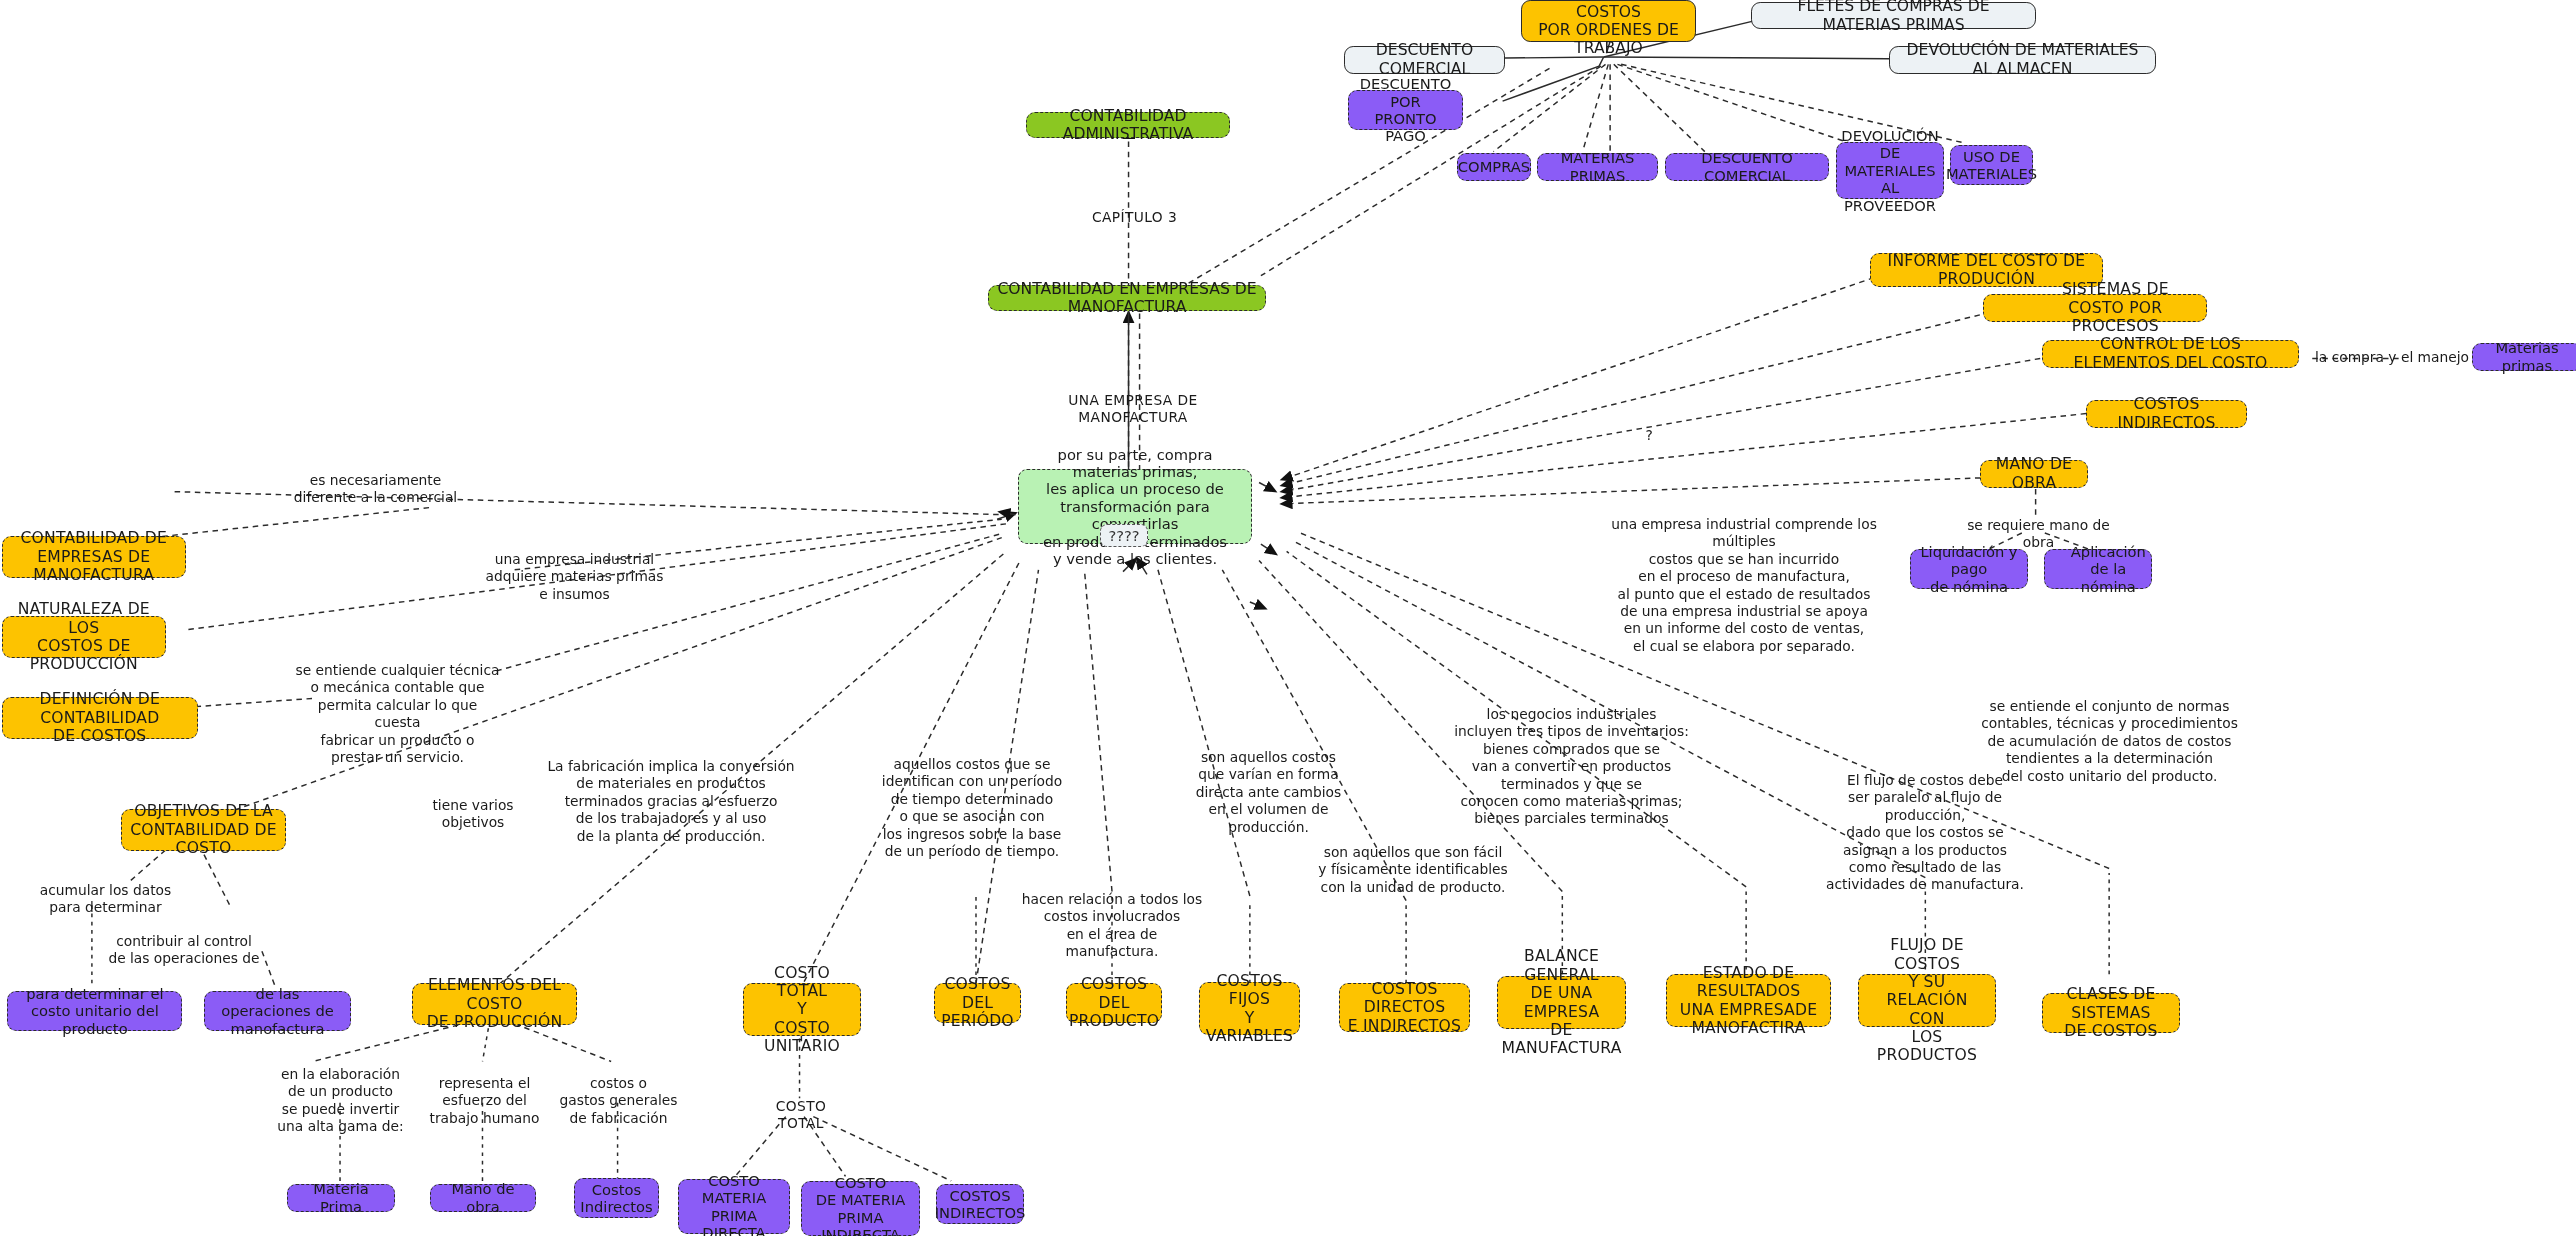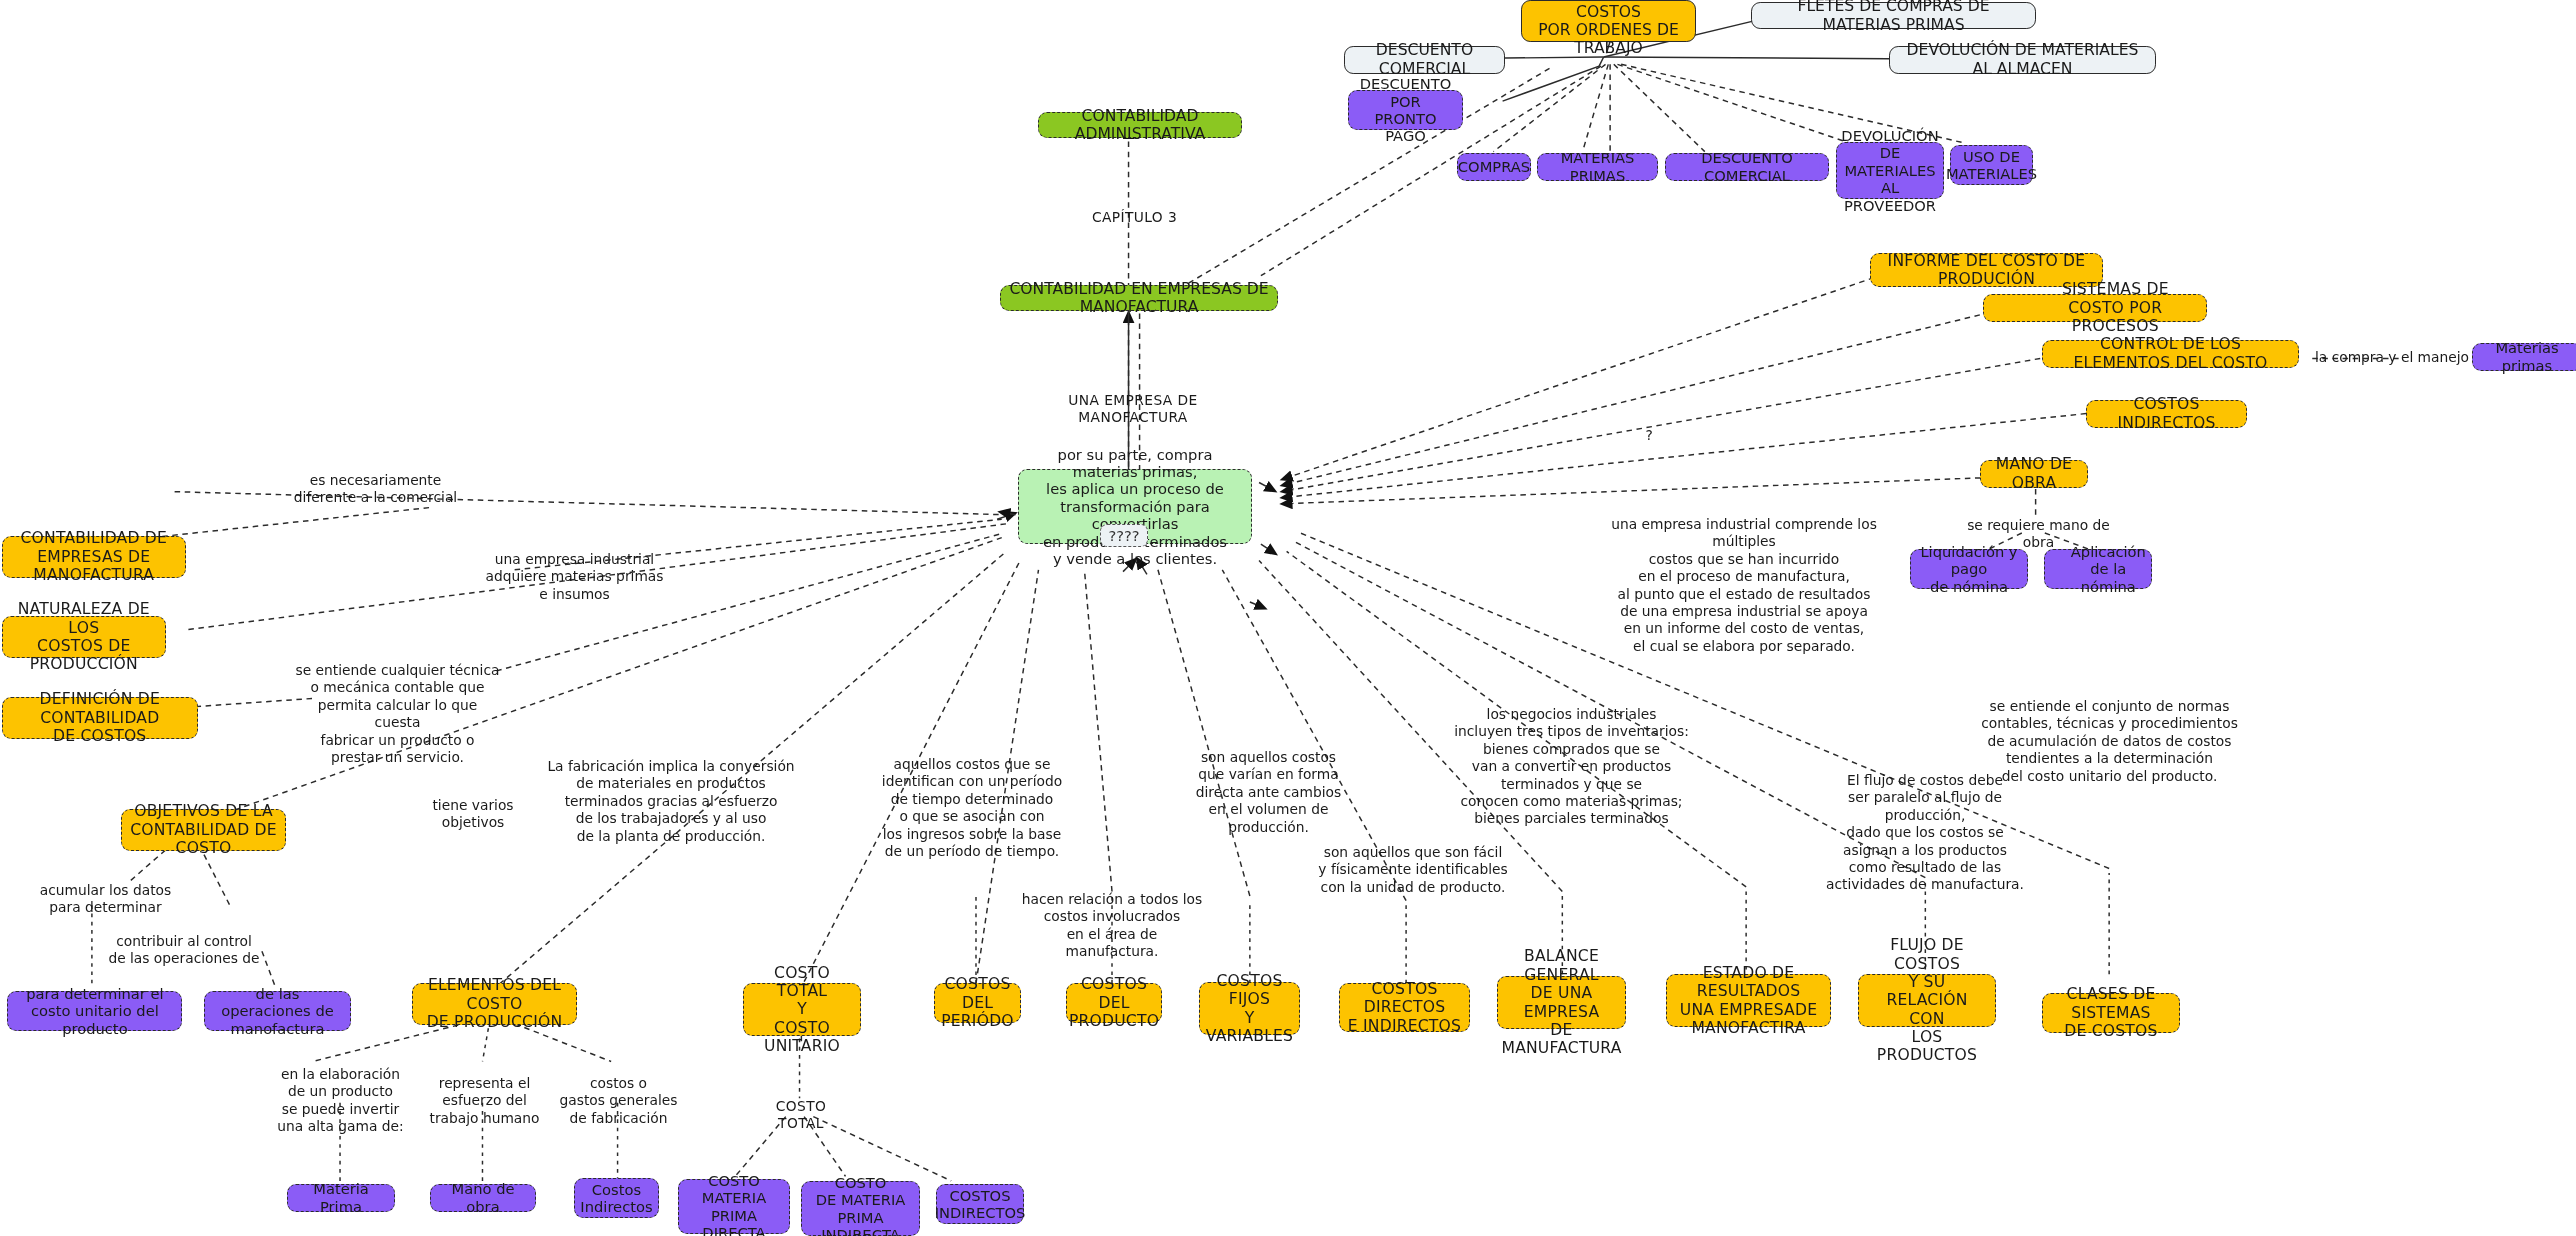--- a/index.html
+++ b/index.html
@@ -44,21 +44,20 @@
   }
   .node.orange-solid {
     background: #FDC300;
     border: 1.8px solid #2b2b2b;
     font-size: 15.6px;
   }
   .node.green {
     background: #8BC722;
     border: 1.8px dashed #2b2b2b;
     font-size: 15.6px;
-    margin-left: 12px;
   }
   .node.grey {
     background: #8b5cf6;
     border: 1.8px dashed #2b2b2b;
     font-size: 14.7px;
   }
   .node.grey-solid {
     background: #EDF2F5;
     border: 1.8px solid #2b2b2b;
     font-size: 15.6px;

